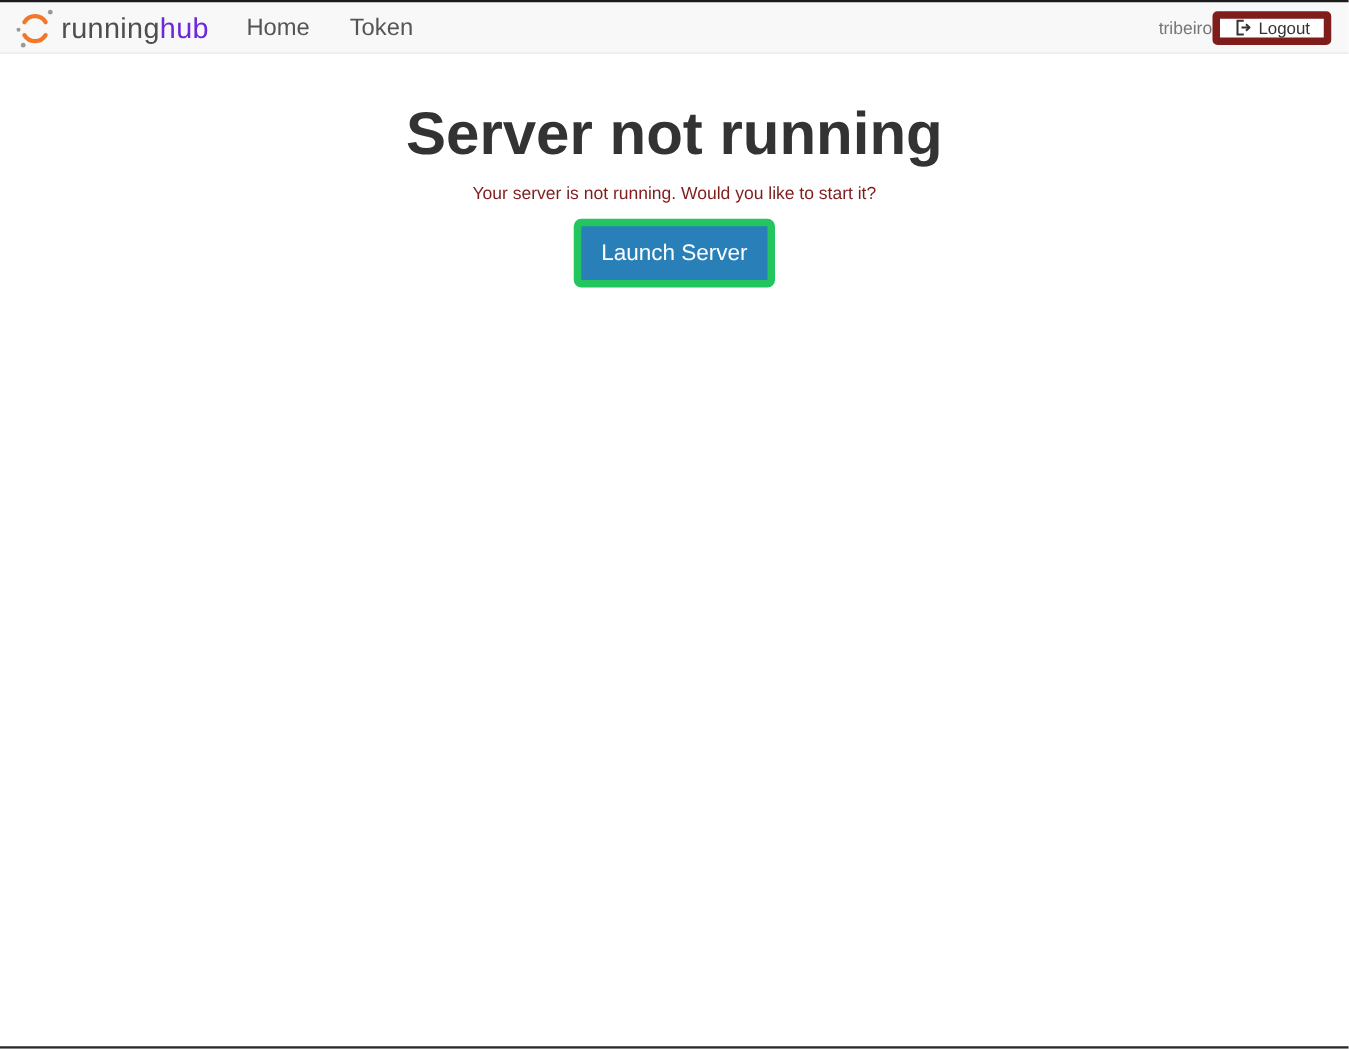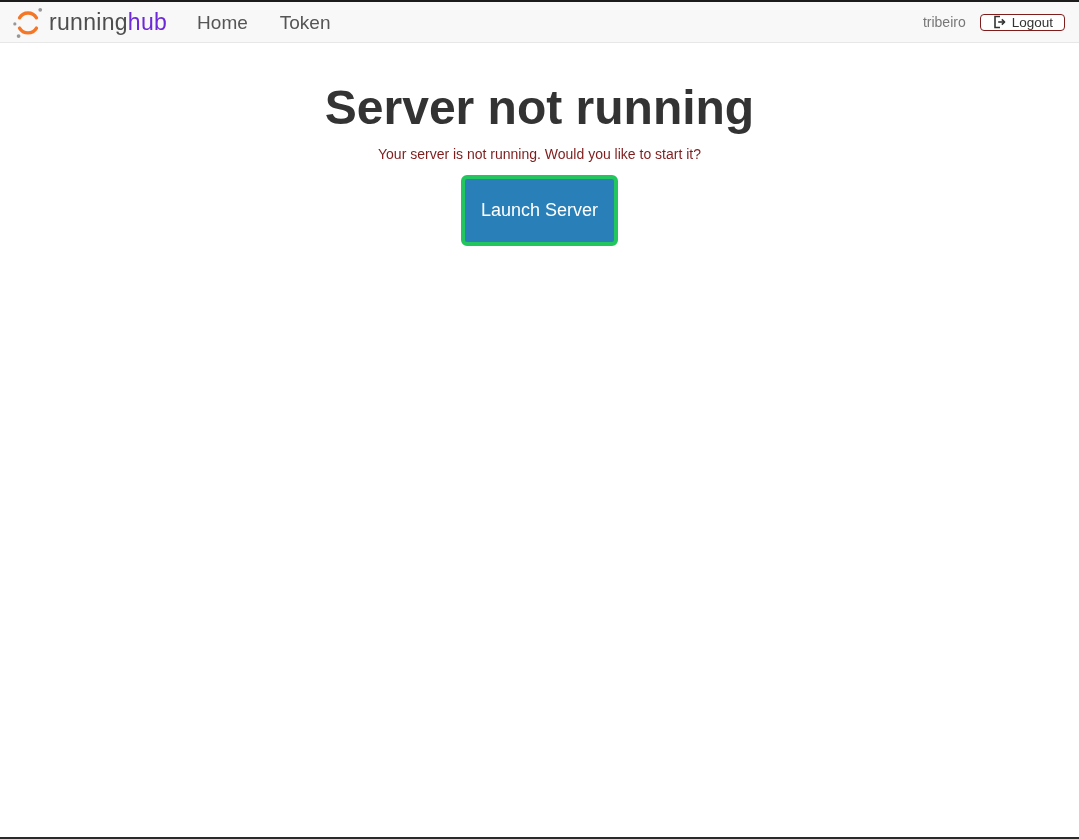--- a/index.html
+++ b/index.html
@@ -65,32 +65,31 @@
     padding: 0 16px;
     line-height: 41px;
     height: 100%;
     text-decoration: none;
     cursor: pointer;
     display: inline-block;
   }
   .navbar-right {
     display: flex;
     align-items: center;
-    gap: 14px;
   }
   .username {
     color: #777777;
     font-size: 14px;
   }
   .logout-btn {
     display: inline-flex;
     align-items: center;
     gap: 6px;
     background: #ffffff;
-    border: 1px solid #7f1d1d;
+    border: 6px solid #7f1d1d;
     border-radius: 4px;
     padding: 0 11px;
     font-size: 13.5px;
     font-family: "Liberation Sans", sans-serif;
     color: #333333;
     cursor: pointer;
   }
   
   .main-content {
     text-align: center;
@@ -106,23 +105,23 @@
   .status-message {
     font-size: 14px;
     color: #7f1d1d;
     margin: 0 0 13px 0;
   }
   .launch-btn {
     background: #2980b9;
     color: #ffffff;
     font-size: 18px;
     font-family: "Liberation Sans", sans-serif;
-    padding: 21px 16px;
+    padding: 11px 16px;
     min-width: 150px;
-    border: 4px solid #22c55e;
+    border: 6px solid #22c55e;
     border-radius: 6px;
     cursor: pointer;
   }
   .icon-svg { display: block; }
 </style>
 </head>
 <body>
 
 <div class="window-edge-top"></div>
 

